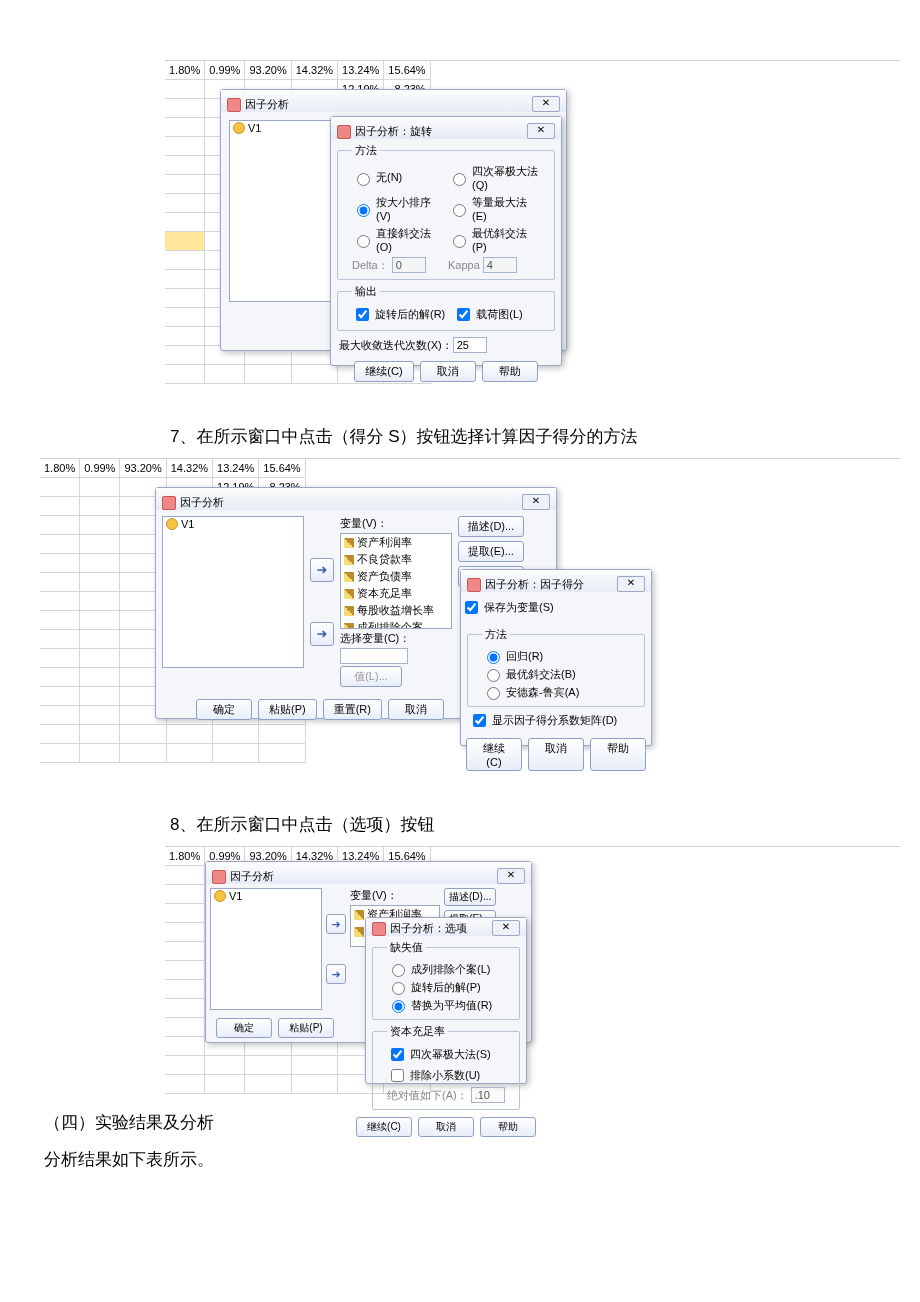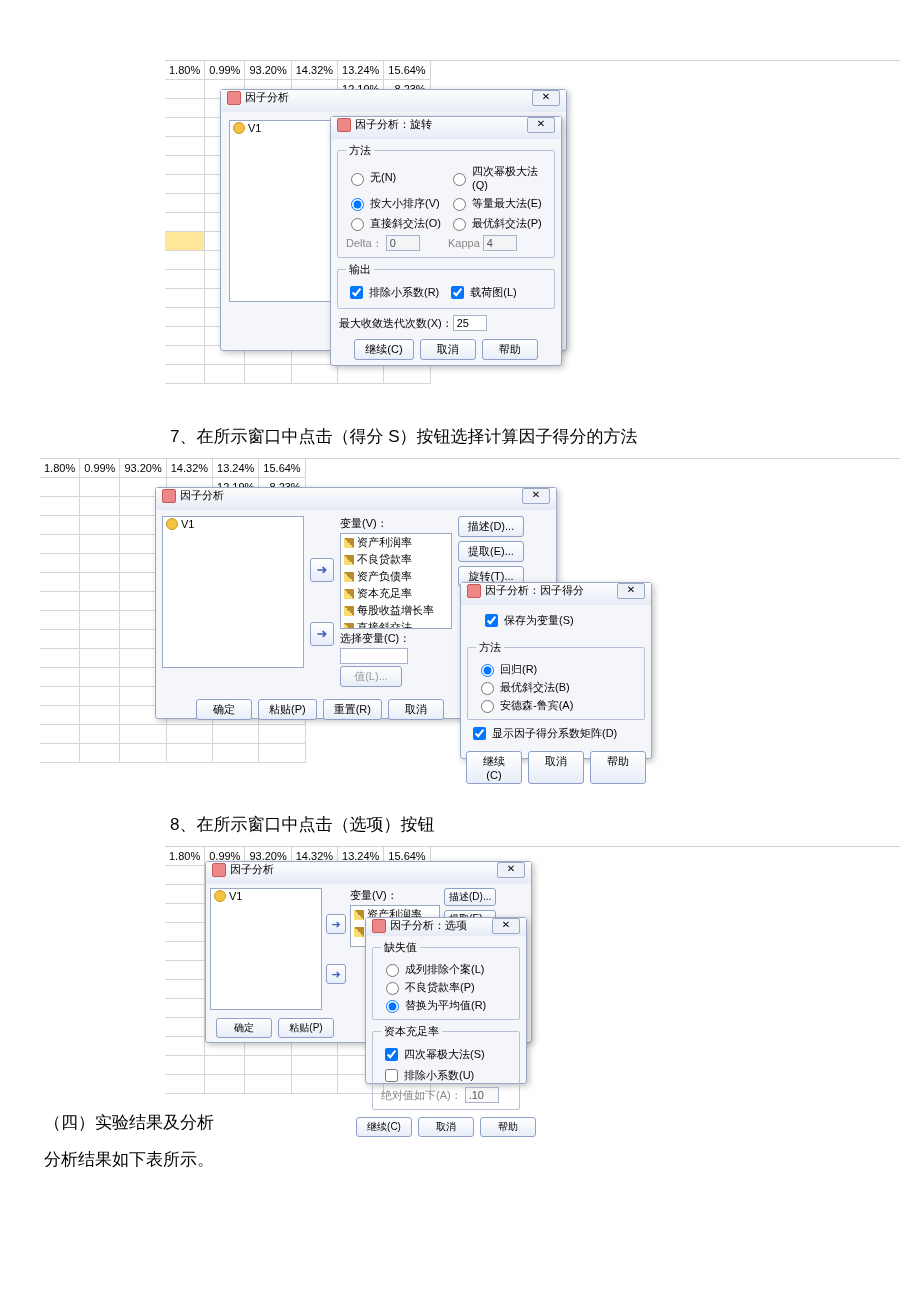--- a/index.html
+++ b/index.html
@@ -10,26 +10,26 @@
 .section{position:relative;background:#fff;border-top:1px solid #d0d0d0}
 .section1{height:350px;margin-left:145px;margin-right:40px}
 .section2{height:340px;margin-left:20px;margin-right:40px}
 .section3{height:250px;margin-left:145px;margin-right:40px}
 
 .grid{position:absolute;left:0;right:0;top:0;bottom:0;border-collapse:collapse}
 .grid td{border-right:1px solid #d6d6d6;border-bottom:1px solid #d6d6d6;height:18px;padding:0 4px;text-align:right;font-size:11px;white-space:nowrap}
 .grid td.hl{background:#ffe699}
 
 .win{position:absolute;background:#f4f6f9;border:1px solid #9aa7c7;border-radius:3px;box-shadow:2px 2px 6px rgba(0,0,0,.25)}
-.titlebar{height:22px;display:flex;align-items:flex-start;justify-content:space-between;padding:0 6px;font-size:11px;background:linear-gradient(#fdfdfd,#e5ebf6)}
+.titlebar{height:22px;display:flex;align-items:flex-end;justify-content:space-between;padding:0 6px;font-size:11px;background:linear-gradient(#fdfdfd,#e5ebf6)}
 .titlebar .t-left{display:flex;align-items:center;gap:4px}
 .closebtn{width:26px;height:14px;border:1px solid #9aa7c7;border-radius:2px;font-size:10px;line-height:12px;text-align:center;background:#eef1f7}
 .icon-app{width:12px;height:12px;background:#e88;border:1px solid #c55;border-radius:2px;display:inline-block}
 
-fieldset{border:1px solid #b8c2d9;border-radius:2px;margin:4px 6px;padding:4px 8px;font-size:11px}
+fieldset{border:1px solid #b8c2d9;border-radius:2px;margin:4px 6px;padding:4px 14px;font-size:11px}
 legend{padding:0 3px;font-size:11px}
 label{font-size:11px;display:flex;align-items:center;gap:3px;margin:2px 0}
 input[type=text]{border:1px solid #a7b2cc;padding:1px 3px;font-size:11px;width:26px}
 input[type=text].wide{width:60px}
 .btn{display:inline-block;border:1px solid #8ea0c8;border-radius:3px;background:linear-gradient(#fff,#e7edf8);padding:2px 10px;font-size:11px;text-align:center;min-width:34px}
 .btn-row{display:flex;gap:6px;justify-content:center;padding:6px}
 .btn-wide{padding:2px 6px;min-width:52px;font-size:11px}
 
 .listbox{background:#fff;border:1px solid #9aa7c7;overflow:hidden}
 .listbox .row{display:flex;align-items:center;gap:3px;padding:1px 3px;font-size:11px;white-space:nowrap}
@@ -258,21 +258,21 @@
               <span>Kappa</span> 
               <input type="text" value="4" disabled="" style="">
             </label>
       </div>
     </fieldset>
     <fieldset>
       <legend>输出</legend>
       <div style="display:flex;gap:8px">
         <label>
               <input type="checkbox" checked="" style="">
-              <span>排除小系数(R)</span>
+              <span>旋转后的解(R)</span>
             </label>
         <label>
               <input type="checkbox" checked="" style="">
               <span>载荷图(L)</span>
             </label>
       </div>
     </fieldset>
     <div style="padding:2px 8px" class="lbl">
       <span>最大收敛迭代次数(X)：</span><input type="text" value="25" style="">
     </div>
@@ -457,21 +457,21 @@
           <div class="row">
                 <span class="pen-ic"></span>
                 <span>资本充足率</span>
               </div>
           <div class="row">
                 <span class="pen-ic"></span>
                 <span>每股收益增长率</span>
               </div>
           <div class="row">
                 <span class="pen-ic"></span>
-                <span>直接斜交法</span>
+                <span>成列排除个案</span>
               </div>
 
         </div>
         <span class="lbl">选择变量(C)：</span>
         <input type="text" class="wide" style="">
         <span class="btn" style="width:40px;color:#999">值(L)...</span>
       </div>
       <div class="side-btns">
         <span class="btn btn-wide">描述(D)...</span>
         <span class="btn btn-wide">提取(E)...</span>
@@ -479,29 +479,29 @@
       </div>
     </div>
     <div class="btn-row" style="justify-content:flex-start;padding-left:40px">
       <span class="btn">确定</span>
       <span class="btn">粘贴(P)</span>
       <span class="btn">重置(R)</span>
       <span class="btn">取消</span>
     </div>
   </div>
 
-  <div class="win" style="left:420px;top:123px;width:190px;height:175px">
+  <div class="win" style="left:420px;top:110px;width:190px;height:175px">
     <div class="titlebar">
           <span class="t-left">
             <span class="icon-app"></span>
             <span>因子分析：因子得分</span>
           </span>
           <span class="closebtn">✕</span>
         </div>
-    <div style="padding:4px 20px">
+    <div style="padding:4px 0">
       <label>
             <input type="checkbox" checked="" style="">
             <span>保存为变量(S)</span>
           </label>
     </div>
     <fieldset>
       <legend>方法</legend>
       <label>
             <input type="radio" checked="" style="">
             <span>回归(R)</span>
@@ -693,21 +693,21 @@
           <span class="closebtn">✕</span>
         </div>
     <fieldset style="font-size:10px">
       <legend>缺失值</legend>
       <label>
             <input type="radio" style="">
             <span>成列排除个案(L)</span>
           </label>
       <label>
             <input type="radio" style="">
-            <span>不良贷款率(P)</span>
+            <span>旋转后的解(P)</span>
           </label>
       <label>
             <input type="radio" checked="" style="">
             <span>替换为平均值(R)</span>
           </label>
     </fieldset>
     <fieldset style="font-size:10px">
       <legend>资本充足率</legend>
       <label>
             <input type="checkbox" checked="" style="">

